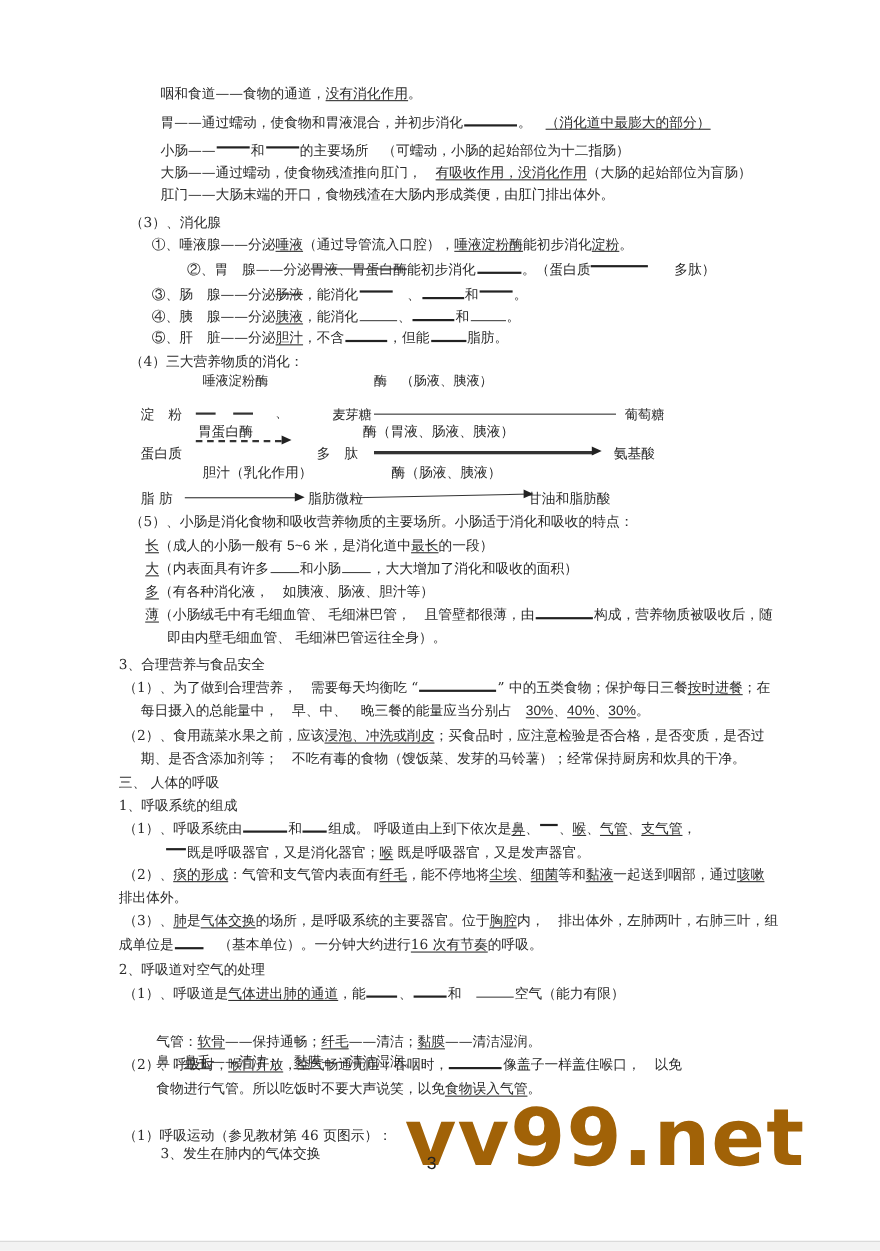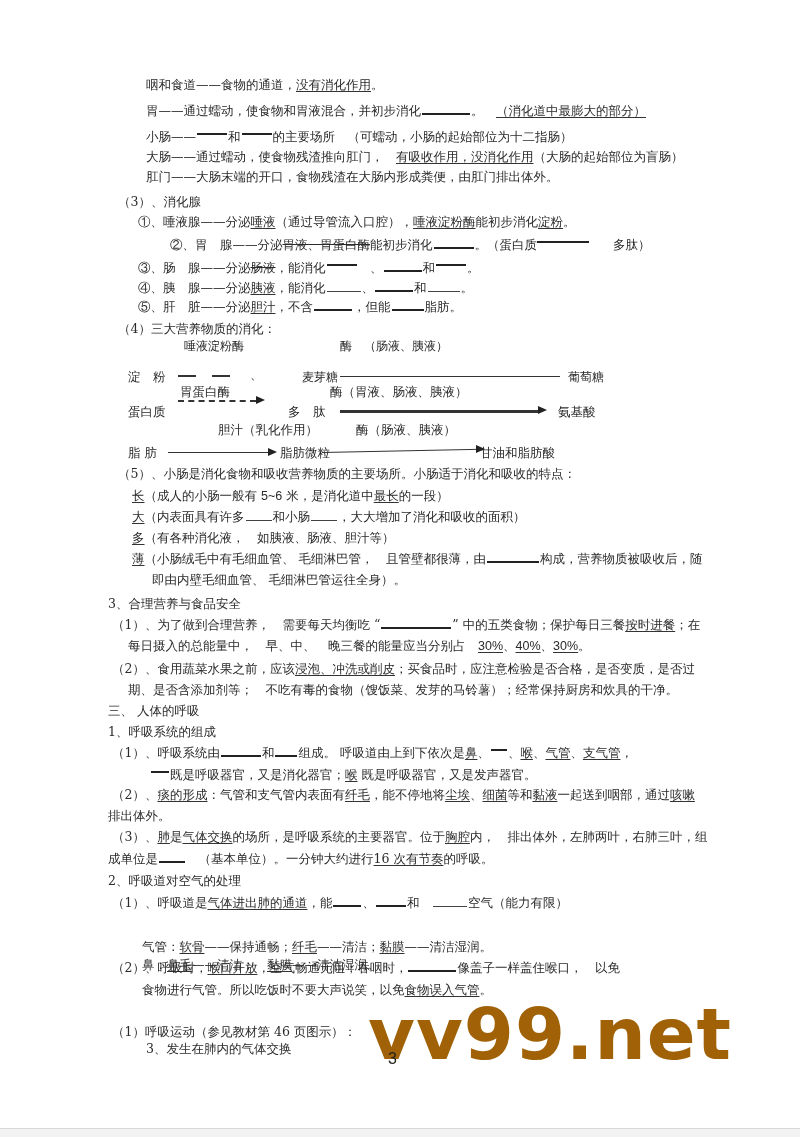--- a/index.html
+++ b/index.html
@@ -77,21 +77,21 @@
   <div class="ln" style="left:180px;top:383px;">胃蛋白酶</div>
   <div class="ln" style="left:330px;top:383px;">酶（胃液、肠液、胰液）</div>
   <div class="ln" style="left:128px;top:403px;">蛋白质</div>
   <div class="arrow-line dashed" style="left:178px;top:400px;width:78px;"></div>
   <div class="arrowhead" style="left:256px;top:396px;"></div>
   <div class="ln" style="left:288px;top:403px;">多　肽</div>
   <div class="arrow-line" style="left:340px;top:410px;width:200px;border-top-width:3px;"></div>
   <div class="arrowhead" style="left:538px;top:406px;"></div>
   <div class="ln" style="left:558px;top:403px;">氨基酸</div>
 
-  <div class="ln" style="left:184px;top:421px;margin-left:34px;">胆汁（乳化作用）</div>
+  <div class="ln" style="left:184px;top:421px;">胆汁（乳化作用）</div>
   <div class="ln" style="left:356px;top:421px;">酶（肠液、胰液）</div>
   <div class="ln" style="left:128px;top:444px;">脂 肪</div>
   <div class="arrow-line" style="left:168px;top:452px;width:102px;"></div>
   <div class="arrowhead" style="left:268px;top:448px;"></div>
   <div class="ln" style="left:280px;top:444px;">脂肪微粒</div>
   <div class="arrow-line" style="left:322px;top:452px;width:160px;transform:rotate(-1.2deg);transform-origin:left;"></div>
   <div class="arrowhead" style="left:476px;top:445px;"></div>
   <div class="ln" style="left:480px;top:444px;">甘油和脂肪酸</div>
 
   <div class="ln" style="left:118px;top:465px;">（5）、小肠是消化食物和吸收营养物质的主要场所。小肠适于消化和吸收的特点：</div>

